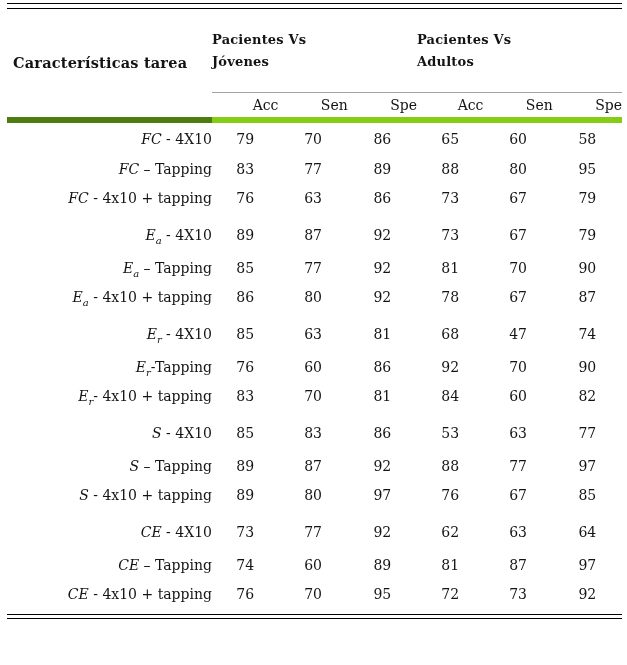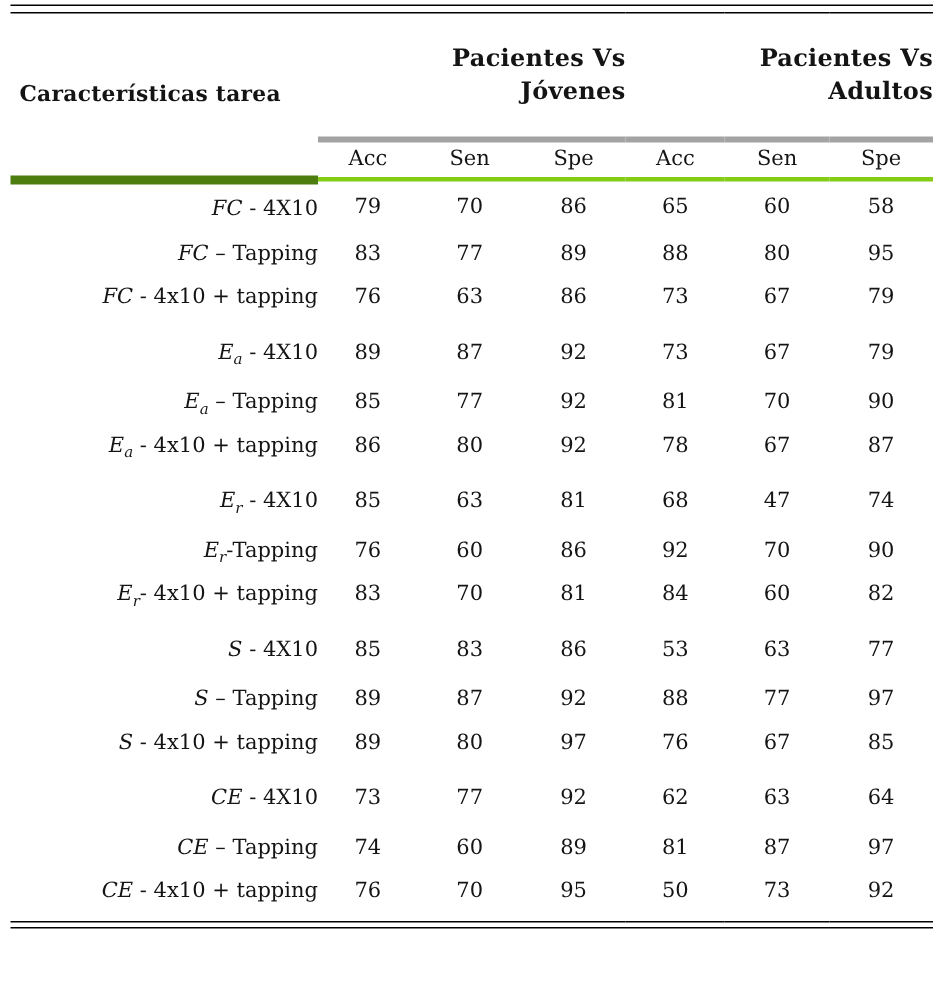--- a/index.html
+++ b/index.html
@@ -30,33 +30,33 @@
     text-align: left;
     font-weight: bold;
     vertical-align: middle;
     padding-left: 6px;
     font-size: 14.5px;
     border-bottom: 6px solid #4d7c0f;
     letter-spacing: 0.2px;
   }
   th.group {
     font-weight: bold;
-    text-align: right;
+    text-align: left;
     vertical-align: middle;
     height: 84px;
     line-height: 22px;
-    font-size: 16px;
-    border-bottom: 4px solid #a3a3a3;
+    font-size: 13px;
+    border-bottom: 1px solid #a3a3a3;
     letter-spacing: 0.2px;
   }
   tr.sub-row th {
     height: 27px;
-    text-align: center;
-    vertical-align: middle;
-    border-bottom: 3px solid #84cc16;
+    text-align: right;
+    vertical-align: middle;
+    border-bottom: 6px solid #84cc16;
     font-size: 14px;
   }
   tbody td {
     height: 33px;
     text-align: center;
     vertical-align: middle;
   }
   tbody tr:first-child td { padding-top: 3px; }
   tbody td.label {
     text-align: right;
@@ -222,19 +222,19 @@
           <td class="num">89</td>
           <td class="num">81</td>
           <td class="num">87</td>
           <td class="num">97</td>
         </tr>
         <tr class="group-end">
           <td class="label"><i class="feat">CE</i><span> - 4x10 + tapping</span></td>
           <td class="num">76</td>
           <td class="num">70</td>
           <td class="num">95</td>
-          <td class="num">50</td>
+          <td class="num">72</td>
           <td class="num">73</td>
           <td class="num">92</td>
         </tr>
       </tbody>
   </table>
 </div>
 
 </body></html>

